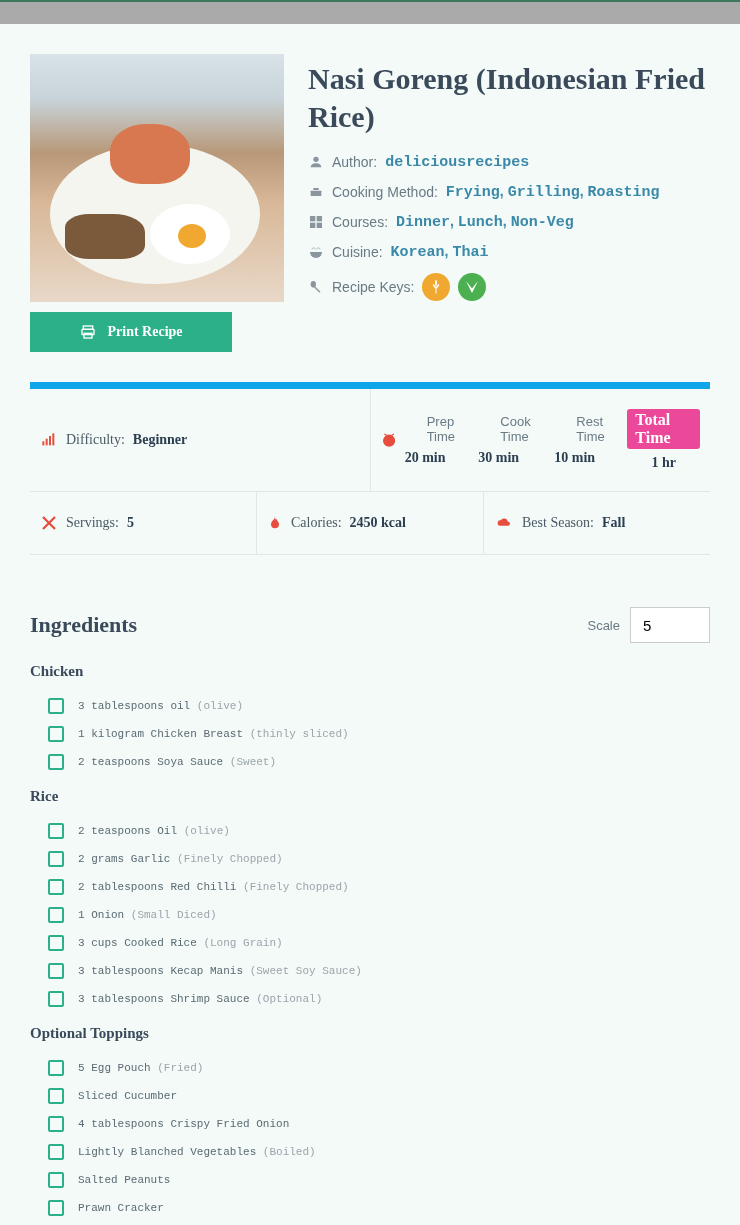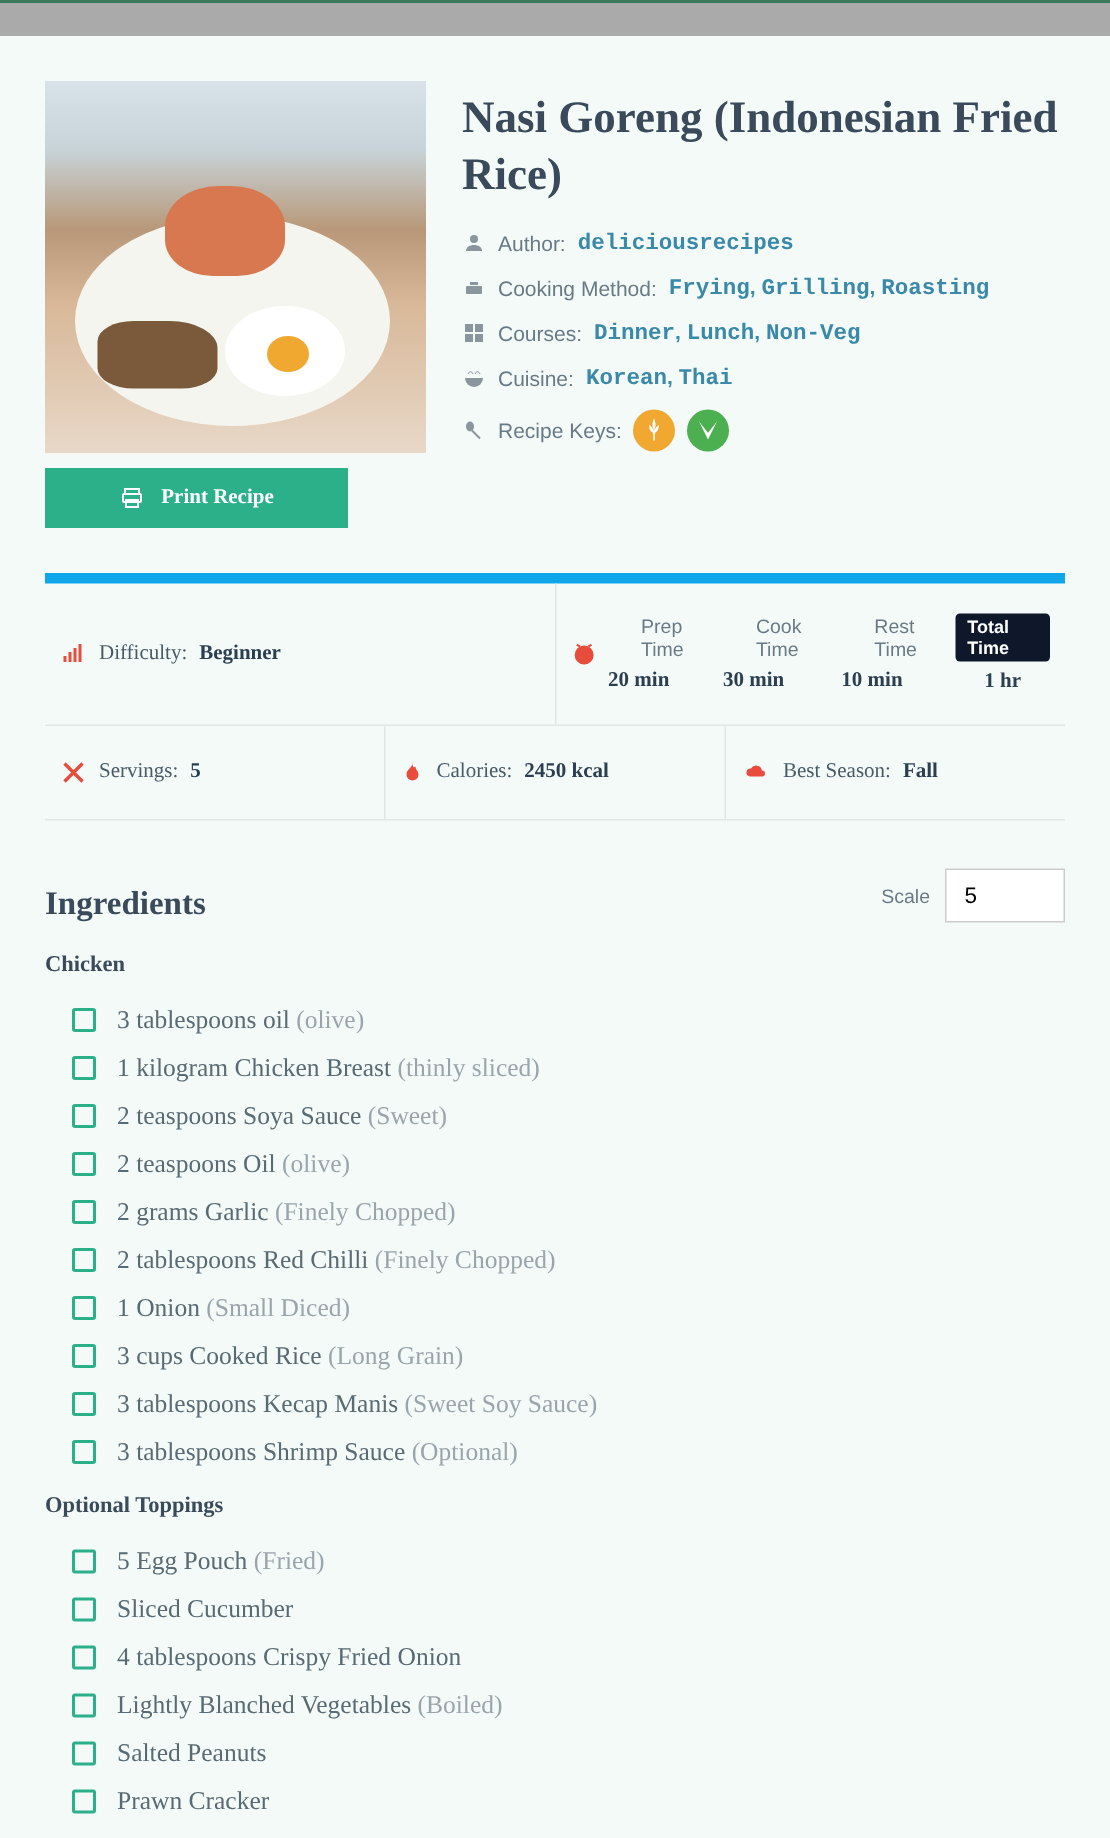--- a/index.html
+++ b/index.html
@@ -145,23 +145,23 @@
     flex: 1.7;
     display:flex !important;
     align-items:center;
     gap:18px;
     padding:20px 10px !important;
   }
   .time-block { display:flex; flex-direction:column; gap:6px; text-align:left;}
   .time-block .lbl { font-size:13px; color:#6a7a85; font-family:Arial,sans-serif;margin-left:22px;}
   .time-block .val { font-size:14px; font-weight:bold; color:#2c3e50;}
   .total-chip {
-    background:#0f172a; color:#fff;
+    background:#ec4899; color:#fff;
     padding:2px 8px; border-radius:3px;
-    font-size:12px; font-family:Liberation Sans, sans-serif;
+    font-size:16px; font-family:Liberation Serif, serif;
     font-weight:bold;
   }
 
   .info-bar2 {
     border-top:none;
     border-bottom:1px solid #dfe8e5;
     display:flex;
   }
   .info-bar2 .cell {
     padding: 22px 10px;
@@ -174,22 +174,22 @@
     align-items:center;
     gap:8px;
   }
   .info-bar2 .cell:last-child { border-right:none; }
   .info-bar2 .cell b { color:#2c3e50; }
   .icon-red { color:#e74c3c; fill:#e74c3c; }
 
   .ingredients-header {
     display:flex;
     justify-content:space-between;
-    align-items:flex-end;
-    margin-top:32px;
+    align-items:center;
+    margin-top:52px;
     margin-bottom:20px;
   }
   .ingredients-header h2 {
     font-size:22px;
     color:#3a4a5a;
     font-family:Georgia,serif;
   }
   .scale-box {
     display:flex;
     align-items:center;
@@ -211,22 +211,22 @@
     color:#3a4a5a;
     font-family:Georgia,serif;
     margin: 12px 0 12px 0;
   }
   .ing-list { list-style:none; padding-left:18px; }
   .ing-item {
     display:flex;
     align-items:center;
     gap:14px;
     padding:6px 0;
-    font-family: Liberation Serif, serif;
-    font-size:17px;
+    font-family: Liberation Mono, monospace;
+    font-size:11px;
     color:#5a6a72;
   }
   .ing-check {
     width:16px; height:16px;
     border:2px solid #2bb08a;
     border-radius:2px;
     cursor:pointer;
     flex-shrink:0;
   }
   .ing-note { color:#9aa5ab; }
@@ -399,20 +399,21 @@
         </li>
         <li class="ing-item">
           <span class="ing-check"></span>
           <span>1 kilogram Chicken Breast <span class="ing-note">(thinly sliced)</span></span>
         </li>
         <li class="ing-item">
           <span class="ing-check"></span>
           <span>2 teaspoons Soya Sauce <span class="ing-note">(Sweet)</span></span>
         </li>
       </ul>
+      <div class="ing-group-title">Rice</div>
       <ul class="ing-list">
         <li class="ing-item">
           <span class="ing-check"></span>
           <span>2 teaspoons Oil <span class="ing-note">(olive)</span></span>
         </li>
         <li class="ing-item">
           <span class="ing-check"></span>
           <span>2 grams Garlic <span class="ing-note">(Finely Chopped)</span></span>
         </li>
         <li class="ing-item">

